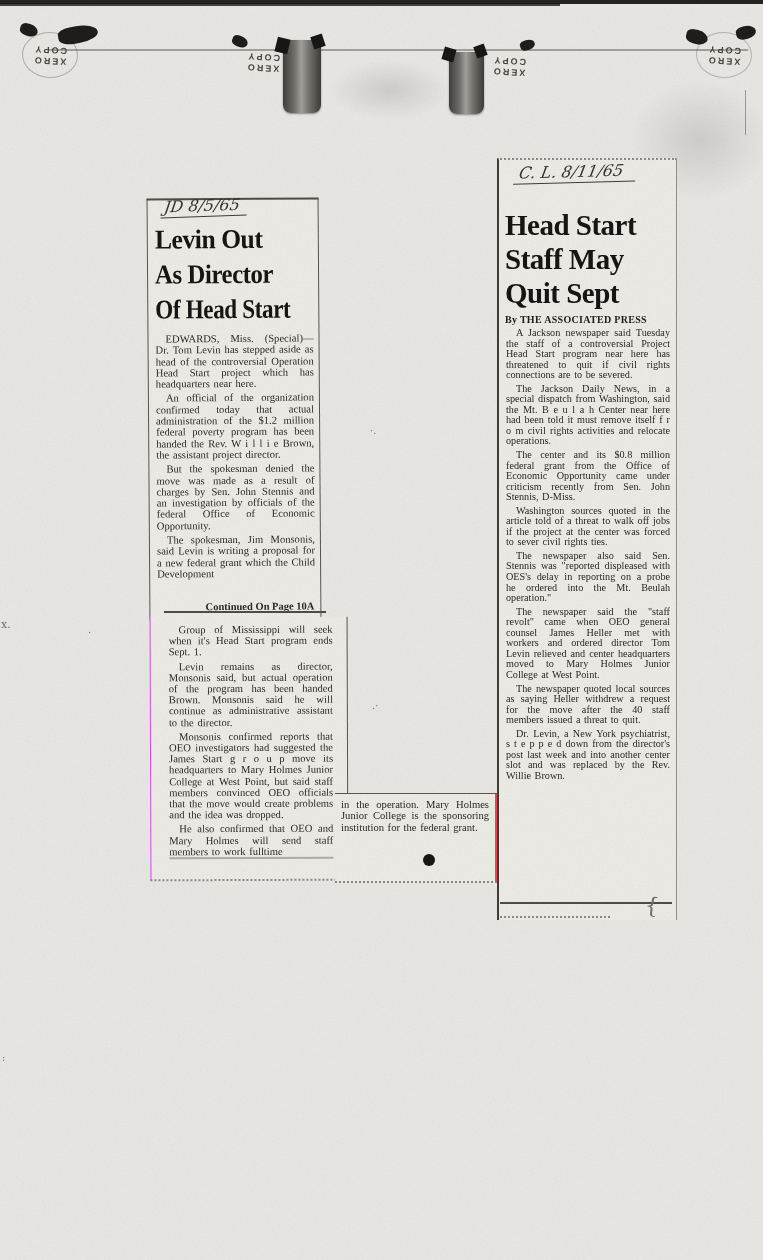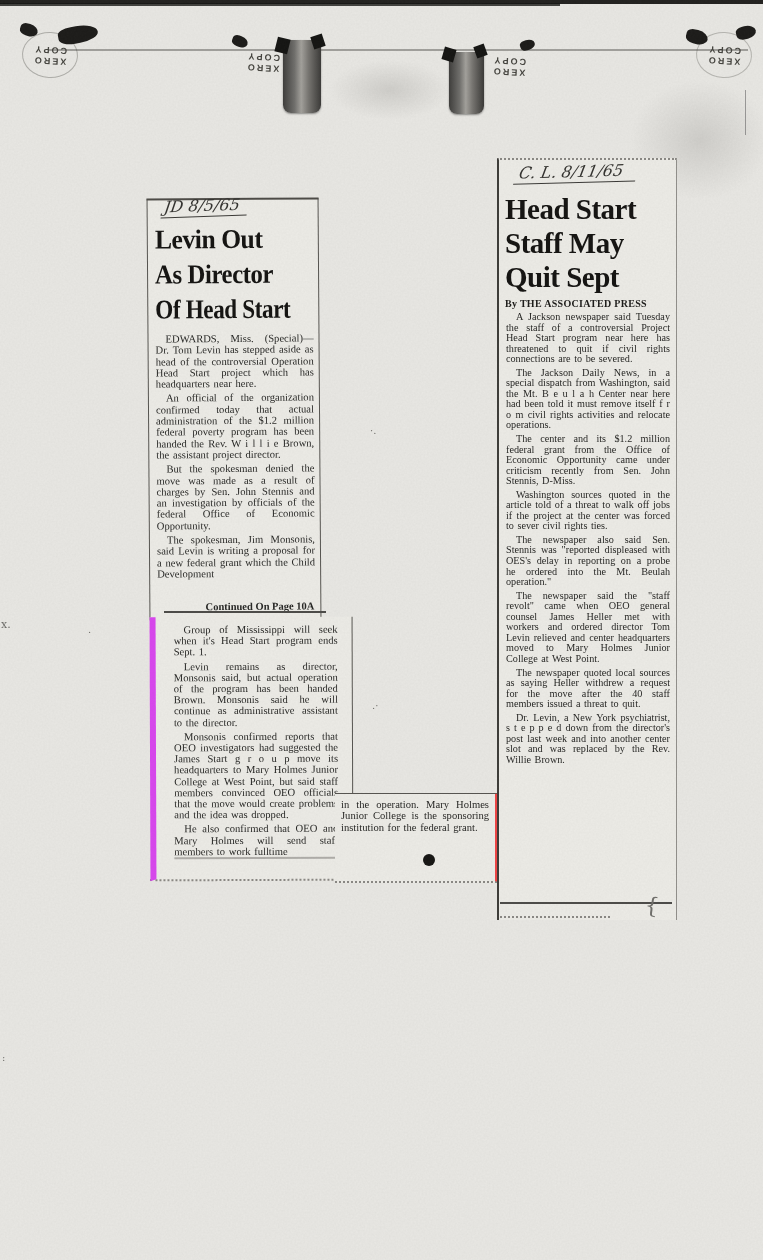--- a/index.html
+++ b/index.html
@@ -118,51 +118,51 @@
       <p class="para">The spokesman, Jim Monsonis, said Levin is writing a proposal for a new federal grant which the Child Development</p>
     </div>
     <div style="text-align:right;padding-right:6px;font-weight:bold;font-size:10.5px;">Continued On Page 10A</div>
   </div>
 
   <div class="hand" style="left:162px;top:196px;font-size:16px;transform:rotate(-2deg) skewX(-10deg);border-bottom:1px solid #3a3936;padding:0 8px 1px 2px;">JD 8/5/65</div>
 
   <div class="rule" style="left:164px;top:611px;width:162px;height:2px;"></div>
 
   <div class="clipping" style="left:150px;top:617px;width:196px;height:262px;
-       border-left:6px solid #d946ef;border-right:1px solid #565450;border-bottom:2px dotted #8a8884;
+       border-left:1px solid #d946ef;border-right:1px solid #565450;border-bottom:2px dotted #8a8884;
        transform:rotate(-0.2deg);">
     <div style="padding:7px 14px 0 18px;font-size:10.6px;line-height:11.2px;overflow:hidden;height:240px;">
       <p class="para">Group of Mississippi will seek when it's Head Start program ends Sept. 1.</p>
       <p class="para">Levin remains as director, Monsonis said, but actual operation of the program has been handed Brown. Monsonis said he will continue as administrative assistant to the director.</p>
       <p class="para">Monsonis confirmed reports that OEO investigators had suggested the James Start g r o u p move its headquarters to Mary Holmes Junior College at West Point, but said staff members convinced OEO officials that the move would create problems and the idea was dropped.</p>
       <p class="para" style="border-bottom:2px solid rgba(60,58,54,.35);">He also confirmed that OEO and Mary Holmes will send staff members to work fulltime</p>
     </div>
   </div>
 
   <div class="clipping" style="left:335px;top:793px;width:160px;height:87px;
        border-top:1px solid #565450;border-right:6px solid #ef4444;border-bottom:2px dotted #8a8884;">
     <div style="padding:5px 6px 0 6px;font-size:10.6px;line-height:11.4px;">
       <p class="para" style="text-indent:0;">in the operation. Mary Holmes Junior College is the sponsoring institution for the federal grant.</p>
     </div>
     <div class="black-dot" style="left:88px;top:60px;width:12px;height:12px;position:absolute;"></div>
   </div>
 
   <div class="clipping" style="left:497px;top:158px;width:177px;height:760px;
        border-left:2px solid #3c3b38;border-right:1px solid rgba(70,68,64,.55);border-top:2px dotted #8a8884;">
     <div style="height:32px;"></div>
-    <div style="padding-left:6px;">
+    <div style="padding-left:6px;margin-top:16px;">
       <div class="headline" style="font-size:29px;line-height:34px;">Head Start</div>
       <div class="headline" style="font-size:29px;line-height:34px;">Staff May</div>
       <div class="headline" style="font-size:29px;line-height:34px;">Quit Sept</div>
     </div>
     <div style="padding:4px 0 0 6px;font-weight:bold;font-size:10px;letter-spacing:.3px;color:#1b1a18;">By THE ASSOCIATED PRESS</div>
     <div style="padding:3px 6px 0 7px;font-size:10.2px;line-height:10.55px;overflow:hidden;height:588px;">
       <p class="para">A Jackson newspaper said Tuesday the staff of a controversial Project Head Start program near here has threatened to quit if civil rights connections are to be severed.</p>
       <p class="para">The Jackson Daily News, in a special dispatch from Washington, said the Mt. B e u l a h Center near here had been told it must remove itself  f r o m  civil rights activities and relocate operations.</p>
-      <p class="para">The center and its $1.2 million federal grant from the Office of Economic Opportunity came under criticism recently from Sen. John Stennis, D-Miss.</p>
+      <p class="para">The center and its $0.8 million federal grant from the Office of Economic Opportunity came under criticism recently from Sen. John Stennis, D-Miss.</p>
       <p class="para">Washington sources quoted in the article told of a threat to walk off jobs if the project at the center was forced to sever civil rights ties.</p>
       <p class="para">The newspaper also said Sen. Stennis was "reported displeased with OES's delay in reporting on a probe he ordered into the Mt. Beulah operation."</p>
       <p class="para">The newspaper said the "staff revolt" came when OEO general counsel James Heller met with workers and ordered director Tom Levin relieved and center headquarters moved to Mary Holmes Junior College at West Point.</p>
       <p class="para">The newspaper quoted local sources as saying Heller withdrew a request for the move after the 40 staff members issued a threat to quit.</p>
       <p class="para">Dr. Levin, a New York psychiatrist,  s t e p p e d  down from the director's post last week and into another center slot and was replaced by the Rev. Willie Brown.</p>
     </div>
   </div>
 
   <div class="hand" style="left:515px;top:162px;font-size:16px;transform:rotate(-1.5deg) skewX(-12deg);border-bottom:1px solid #3a3936;padding:0 14px 1px 4px;">C. L. 8/11/65</div>
 

